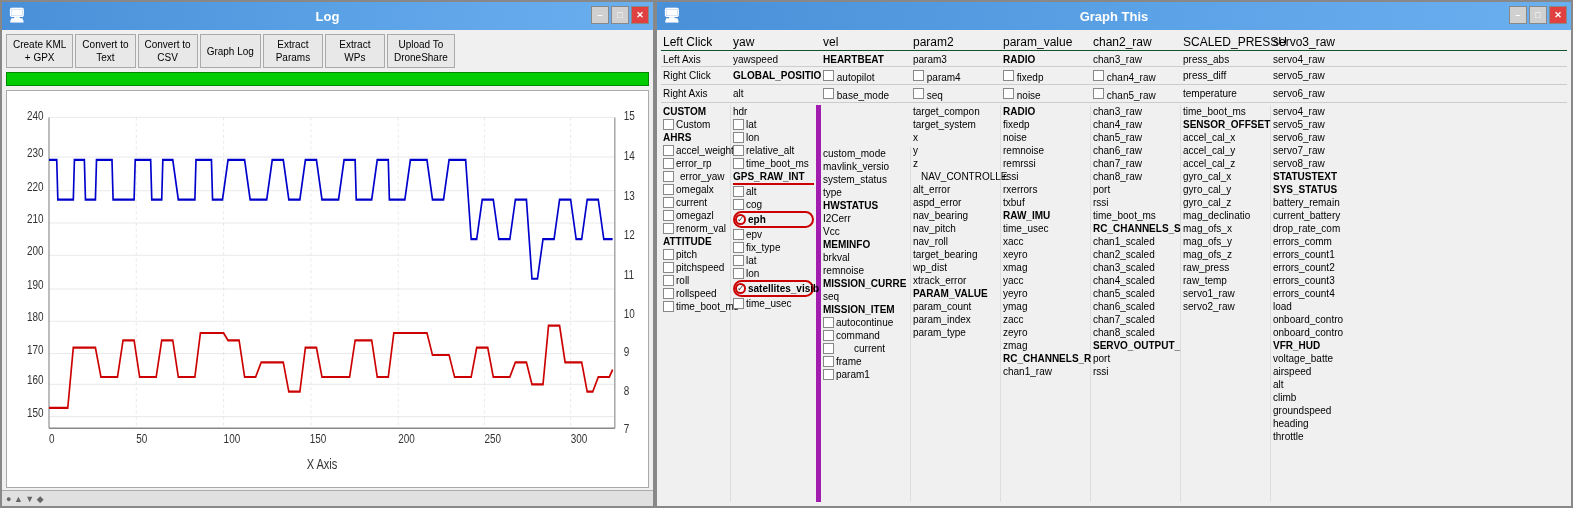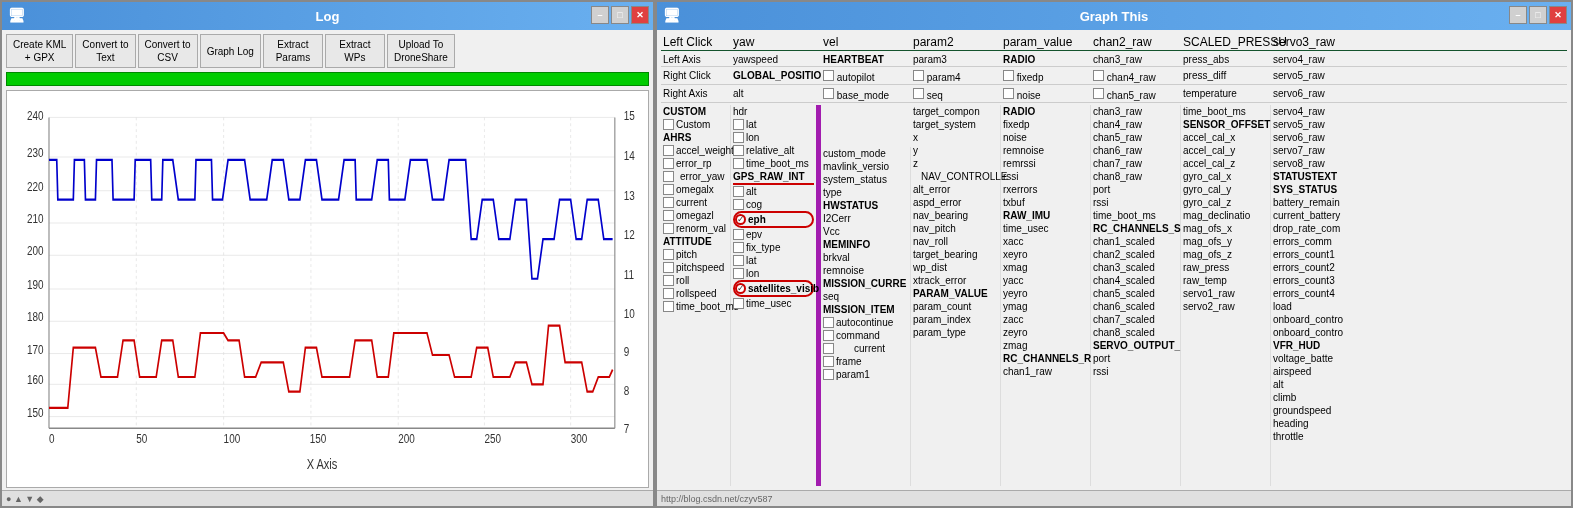--- a/index.html
+++ b/index.html
@@ -750,16 +750,13 @@
         <div style="padding:1px 0;">airspeed</div>
         <div style="padding:1px 0;">alt</div>
         <div style="padding:1px 0;">climb</div>
         <div style="padding:1px 0;">groundspeed</div>
         <div style="padding:1px 0;">heading</div>
         <div style="padding:1px 0;">throttle</div>
       </div>
     </div>
   </div>
 
-  <div class="statusbar">
-    <span>http://blog.csdn.net/czyv587</span>
-  </div>
 </div>
 
 </body></html>

